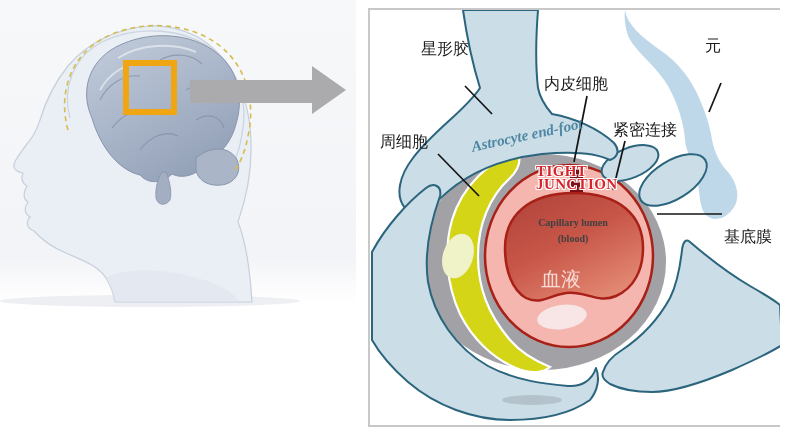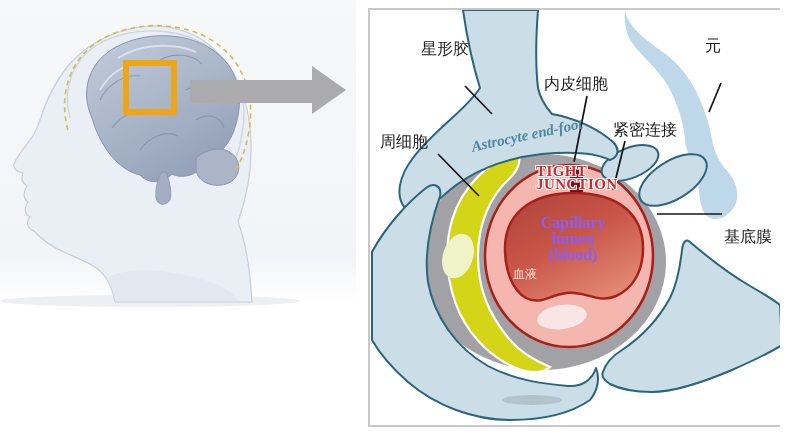--- a/index.html
+++ b/index.html
@@ -18,23 +18,23 @@
   .lbl-peri{left:380px;top:132px;}
   .lbl-endo{left:613px;top:120px;}
   .lbl-base{left:724px;top:204px;margin-top:23px;}
   .lbl-tj{position:absolute;color:var(--label-red);font-size:15px;font-weight:bold;
           letter-spacing:.4px;
           text-shadow:-1px -1px 0 #fff,1px -1px 0 #fff,-1px 1px 0 #fff,1px 1px 0 #fff,
                       0 -1px 0 #fff,0 1px 0 #fff,-1px 0 0 #fff,1px 0 0 #fff;}
   .lbl-tj1{left:536px;top:163px;}
   .lbl-tj2{left:536px;top:176px;}
   .lbl-cap{position:absolute;left:529px;top:215px;width:88px;text-align:center;
-           color:#8b5cf6;font-size:16px;font-weight:bold;line-height:16px;}
-  .lbl-blood{position:absolute;left:513px;top:266px;width:68px;text-align:left;
-             color:#f7dcd6;font-size:12px;}
+           color:#404040;font-size:10px;font-weight:bold;line-height:16px;}
+  .lbl-blood{position:absolute;left:513px;top:266px;width:68px;text-align:right;
+             color:#f7dcd6;font-size:20px;}
   .lbl-endfoot{position:absolute;left:456px;top:127px;width:142px;text-align:center;
                color:var(--endfoot-text-blue);font-size:15px;font-weight:bold;font-style:italic;
                transform:rotate(-12deg);}
 </style>
 </head>
 <body>
 
 <div class="page">
 
   <div class="left-panel">

